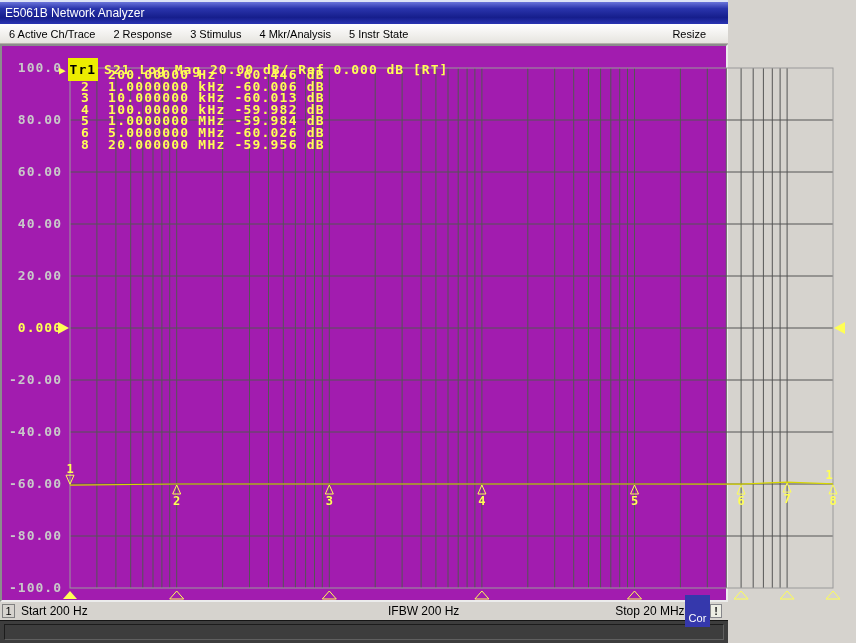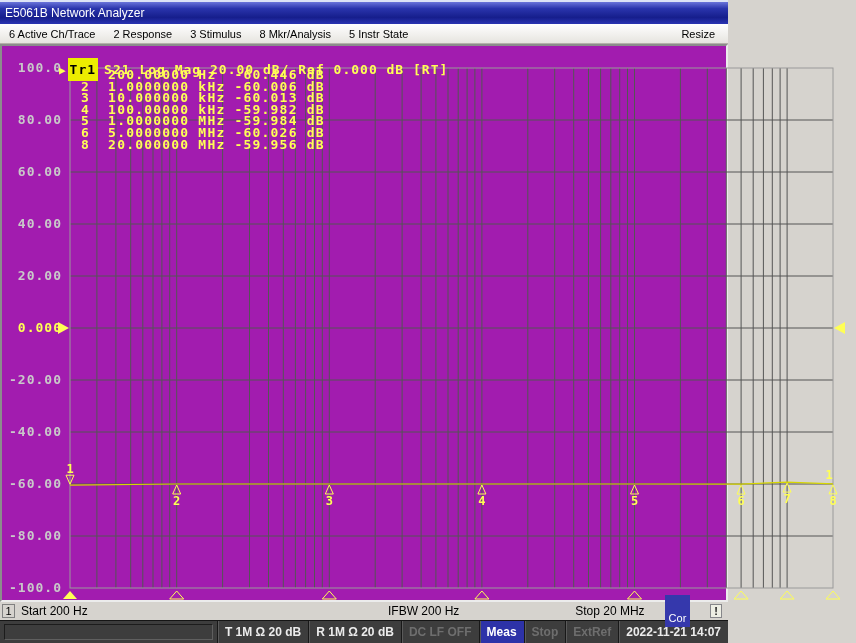--- a/index.html
+++ b/index.html
@@ -9,21 +9,21 @@
 
   
   .titlebar{height:24px;background:linear-gradient(180deg,#6a74da 0%,#2a34ac 30%,#161e8c 70%,#2a34b2 100%);
     border-top:2px solid #dde3f6;color:#fff;font-size:12px;display:flex;align-items:center;padding-left:5px}
 
   
   .menubar{height:20px;background:linear-gradient(180deg,#ffffff,#e6e4df);display:flex;align-items:center;
     font-size:11px;color:#000;border-bottom:1px solid #b4b1aa}
   .menu-item{padding:0 9px;cursor:default}
   .menu-spacer{flex:1}
-  .resize{padding-right:13px}
+  .resize{padding-right:22px}
 
   
   .screen{position:relative;height:558px;background:#a21caf;margin-right:0;
     border:2px solid;border-color:#8c8c8c #ececec #ececec #8c8c8c}
   .trace-header{position:absolute;left:4px;top:1px;font:bold 13px "DejaVu Sans Mono",monospace;
     letter-spacing:1px;color:#ffff55;white-space:pre;z-index:3}
   .tr-arrow{color:#ffff55;font-size:11px;margin-right:1px}
   .tr-badge{background:#eded00;color:#000;padding:4px 2px;margin-right:6px}
   #plot{position:absolute;left:0;top:0;width:844px;height:554px}
   .axlab{font:bold 13px "DejaVu Sans Mono",monospace;fill:#c9c9c9;letter-spacing:1px}
@@ -31,21 +31,21 @@
   .mklab{font:bold 12px "DejaVu Sans Mono",monospace;fill:#ffff55}
   #marker-table{position:absolute;left:70px;top:23px;z-index:2}
   .mrow{font:bold 13px "DejaVu Sans Mono",monospace;letter-spacing:1.2px;color:#ffff55;
     white-space:pre;line-height:11.6px;height:11.6px}
 
   
   .statusrow{height:18px;background:#d6d3ce;display:flex;align-items:center;font-size:12px;color:#000;position:relative}
   .ch-box{display:inline-block;min-width:13px;height:14px;line-height:13px;text-align:center;
     border:1px solid #808080;background:#d6d3ce;margin:0 6px 0 2px;font-size:11px}
   .ifbw{position:absolute;left:388px}
-  .right-group{margin-left:auto;display:flex;align-items:center;gap:20px;padding-right:6px}
+  .right-group{margin-left:auto;display:flex;align-items:center;gap:0;padding-right:6px}
   .cor-badge{background:#3538ac;color:#fff;padding:16px 4px;font-size:11px;height:14px;line-height:14px}
   .warn-badge{background:#eeeee4;color:#1a1a1a;border:1px solid #86868a;padding:0 3px;
     font-size:11px;font-weight:bold;height:14px;line-height:12px}
 
   
   .bottombar{height:23px;background:#3d3d3d;display:flex;align-items:stretch;font-size:12px;font-weight:bold;
     border-top:1px solid #151515}
   .bb-empty{flex:1;margin:3px 4px;border:1px solid;border-color:#1c1c1c #5f5f5f #5f5f5f #1c1c1c}
   #bb-segs{display:flex;align-items:stretch}
   .bb-seg{display:flex;align-items:center;padding:0 7px;border-left:1px solid #181818;
@@ -59,21 +59,21 @@
 <div class="window">
 
   <div class="titlebar">
     <span>E5061B Network Analyzer</span>
   </div>
 
   <div class="menubar">
     <span class="menu-item">6 Active Ch/Trace</span>
     <span class="menu-item">2 Response</span>
     <span class="menu-item">3 Stimulus</span>
-    <span class="menu-item">8 Mkr/Analysis</span>
+    <span class="menu-item">4 Mkr/Analysis</span>
     <span class="menu-item">5 Instr State</span>
     <span class="menu-spacer"></span>
     <span class="menu-item resize">Resize</span>
   </div>
 
   <div class="screen">
     <svg id="plot" xmlns="http://www.w3.org/2000/svg" viewBox="0 0 844 554" preserveAspectRatio="none">
         <line x1="94.9" y1="22" x2="94.9" y2="542" stroke="#555555" stroke-width="1"></line>
         <line x1="113.9" y1="22" x2="113.9" y2="542" stroke="#555555" stroke-width="1"></line>
         <line x1="128.7" y1="22" x2="128.7" y2="542" stroke="#555555" stroke-width="1"></line>
@@ -188,24 +188,15 @@
     <span class="ifbw">IFBW 200 Hz</span>
     <span class="right-group">
       <span>Stop 20 MHz</span>
       <span class="cor-badge">Cor</span>
       <span class="warn-badge">!</span>
     </span>
   </div>
 
   <div class="bottombar">
     <span class="bb-empty"></span>
-    <span id="bb-segs">
-        <span class="bb-seg normal">T 1M Ω 20 dB</span>
-        <span class="bb-seg normal">R 1M Ω 20 dB</span>
-        <span class="bb-seg dim">DC LF OFF</span>
-        <span class="bb-seg active">Meas</span>
-        <span class="bb-seg dim">Stop</span>
-        <span class="bb-seg dim">ExtRef</span>
-        <span class="bb-seg normal">2022-11-21 14:07</span>
-      </span>
   </div>
 
 </div>
 
 </body></html>

